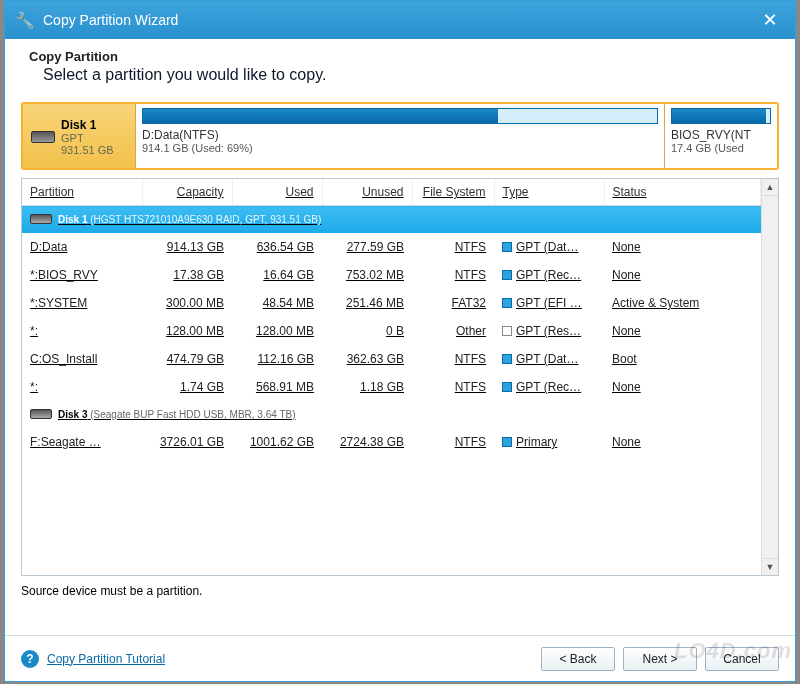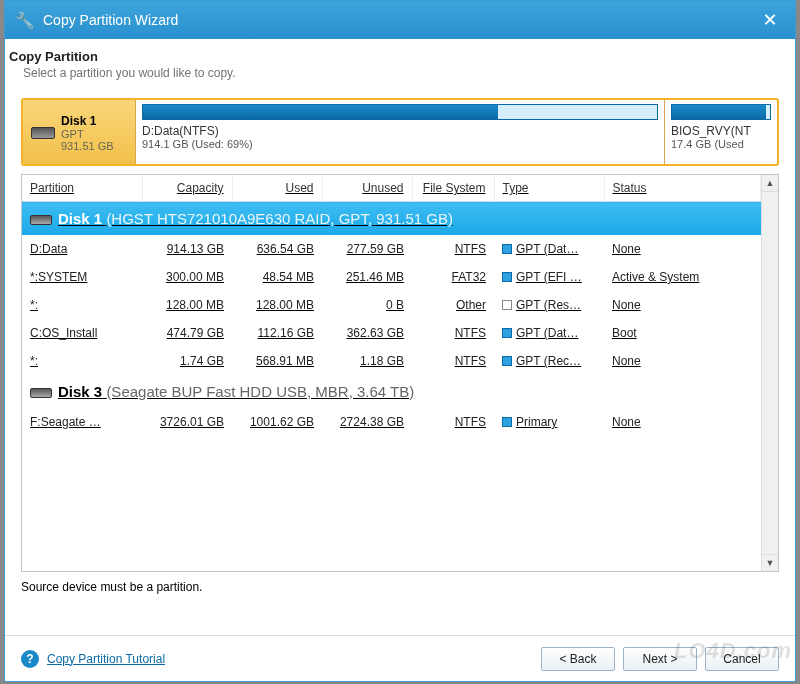--- a/index.html
+++ b/index.html
@@ -2,23 +2,23 @@
 <html><head>
 <meta charset="utf-8">
 <style>
 * { box-sizing: border-box; margin: 0; padding: 0; }
 body { font-family: "Segoe UI", Tahoma, sans-serif; font-size: 12px; background: #888; width: 800px; height: 684px; overflow: hidden; position: relative; }
 .window { position: absolute; top: 0; left: 4px; width: 792px; height: 682px; background: #fff; border: 1px solid #3a9cd6; }
 .titlebar { height: 38px; background: linear-gradient(#3da3dc, #2991ce); display: flex; align-items: center; padding: 0 10px; color: #fff; font-size: 14px; }
 .titlebar .app-icon { width: 20px; height: 20px; margin-right: 8px; display: flex; align-items: center; justify-content: center; font-size: 16px; }
 .titlebar .title { flex: 1; }
 .titlebar .close { width: 30px; height: 28px; display: flex; align-items: center; justify-content: center; font-size: 18px; cursor: pointer; }
-.header { padding: 10px 4px 14px; }
+.header { padding: 10px 24px 14px; }
 .header-title { font-weight: bold; font-size: 13px; color: #222; margin-bottom: 2px; }
-.header-sub { color: #737373; font-size: 12px; padding-left: 14px; }
+.header-sub { color: #0f172a; font-size: 16px; padding-left: 14px; }
 .disk-panel { margin: 4px 16px 8px; border: 2px solid #f5b22b; border-radius: 3px; display: flex; height: 68px; overflow: hidden; }
 .disk-info { background: linear-gradient(#f9d57a, #f2c14a); width: 112px; padding: 8px 8px 6px; display: flex; align-items: center; }
 .hdd-icon { width: 24px; height: 12px; background: linear-gradient(#555, #999); border-radius: 2px; margin-right: 6px; border: 1px solid #333; flex-shrink:0; }
 .disk-text .d-name { font-weight: bold; font-size: 12px; }
 .disk-text .d-type { color: #665; font-size: 11px; }
 .disk-text .d-size { color: #665; font-size: 11px; }
 .disk-part { border-left: 1px solid #cfa94a; padding: 4px 6px; display: flex; flex-direction: column; }
 .disk-part.main { flex: 1; }
 .disk-part.side { width: 113px; }
 .usage-bar { height: 16px; border: 1px solid #0a6aa8; background: #d4eefb; position: relative; margin-bottom: 4px; }
@@ -27,21 +27,21 @@
 .part-sub { font-size: 11px; color: #555; white-space: nowrap; overflow: hidden; }
 .table-wrap { margin: 0 16px; border: 1px solid #b9c8d2; height: 398px; position: relative; display:flex; }
 .table-body { flex: 1; overflow: hidden; }
 .scrollbar-v { width: 17px; background: #f0f0f0; border-left: 1px solid #ddd; position: relative; }
 .scroll-up, .scroll-down { position: absolute; width: 100%; height: 17px; display: flex; align-items: center; justify-content: center; font-size: 9px; color: #555; cursor: pointer; background: #f0f0f0; }
 .scroll-up { top: 0; border-bottom: 1px solid #ddd; }
 .scroll-down { bottom: 0; border-top: 1px solid #ddd; }
 table { width: 100%; border-collapse: collapse; font-size: 12px; text-decoration: underline; }
 thead th { text-align: left; font-weight: normal; color: #333; padding: 6px 8px; border-bottom: 1px solid #d6dde2; background: #fff; border-right: 1px solid #efefef; white-space: nowrap; }
 thead th.r { text-align: right; }
-tbody tr.disk-row td { background: #fff; padding: 8px 8px; font-size: 15px; }
+tbody tr.disk-row td { background: #fff; padding: 8px 8px; font-size: 10px; }
 tbody tr.disk-row.selected td { background: linear-gradient(#3dbcf2, #1ca9e8); color: #fff; }
 tbody tr.disk-row .disk-name { font-weight: bold; }
 tbody tr.disk-row .disk-detail { color: #666; }
 tbody tr.disk-row.selected .disk-detail { color: #eaf6fb; }
 tbody tr.part-row td { padding: 7px 8px; color: #222; border-bottom: 0; }
 tbody td.r { text-align: right; }
 tbody td.pad { padding-left: 20px; }
 .type-sq { display: inline-block; width: 10px; height: 10px; border: 1px solid #0a6aa8; background: #2ea1e0; margin-right: 4px; vertical-align: -1px; }
 .type-sq.other { background: #fff; border-color: #888; }
 .hdd-small { display: inline-block; width: 22px; height: 10px; background: linear-gradient(#555, #aaa); border-radius: 2px; border: 1px solid #333; margin-right: 6px; vertical-align: -1px; }
@@ -130,20 +130,29 @@
             <tr class="part-row">
               <td class="pad">D:Data</td>
               <td class="r">914.13 GB</td>
               <td class="r">636.54 GB</td>
               <td class="r">277.59 GB</td>
               <td class="r">NTFS</td>
               <td><span class="type-sq"></span>GPT (Dat…</td>
               <td>None</td>
             </tr>
             <tr class="part-row">
+              <td class="pad">*:BIOS_RVY</td>
+              <td class="r">17.38 GB</td>
+              <td class="r">16.64 GB</td>
+              <td class="r">753.02 MB</td>
+              <td class="r">NTFS</td>
+              <td><span class="type-sq"></span>GPT (Rec…</td>
+              <td>None</td>
+            </tr>
+            <tr class="part-row">
               <td class="pad">*:SYSTEM</td>
               <td class="r">300.00 MB</td>
               <td class="r">48.54 MB</td>
               <td class="r">251.46 MB</td>
               <td class="r">FAT32</td>
               <td><span class="type-sq"></span>GPT (EFI …</td>
               <td>Active &amp; System</td>
             </tr>
             <tr class="part-row">
               <td class="pad">*:</td>

